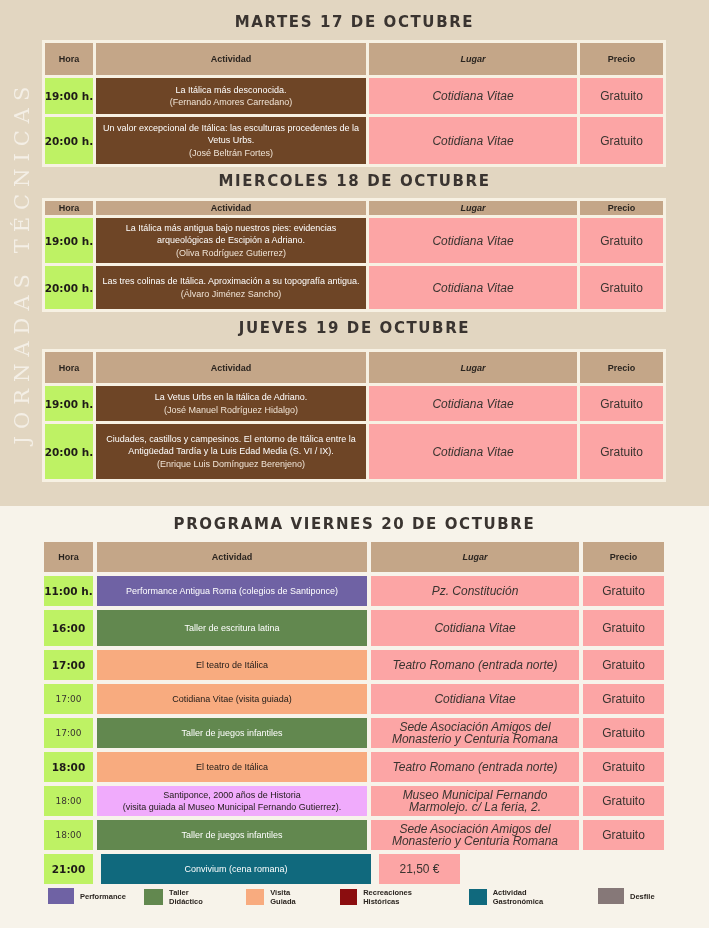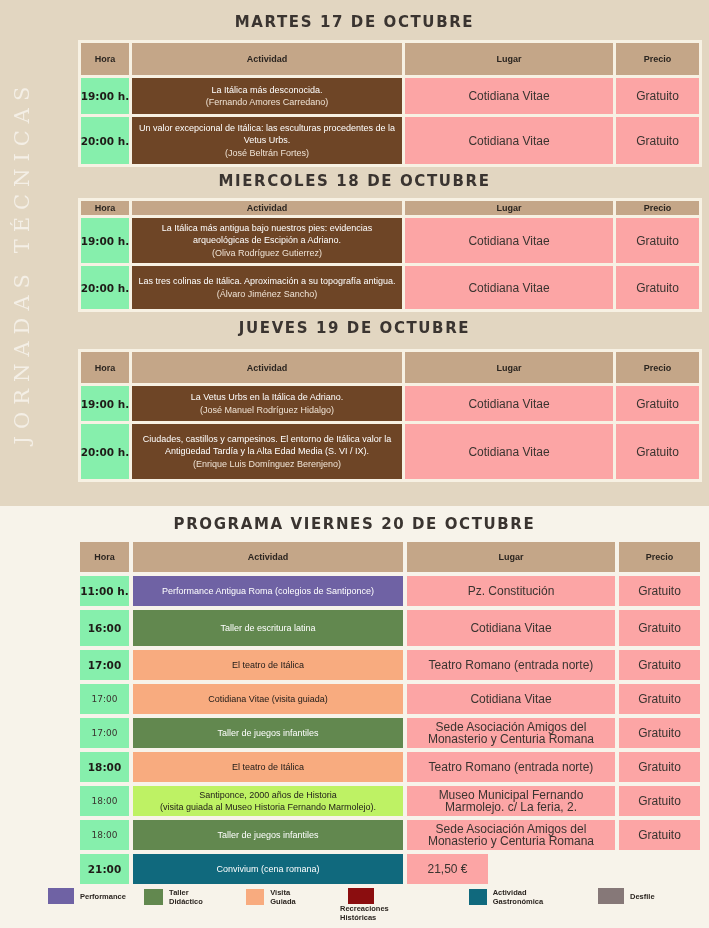--- a/index.html
+++ b/index.html
@@ -2,30 +2,30 @@
 <html><head>
 <meta charset="utf-8">
 <style>
   * { box-sizing: border-box; margin: 0; padding: 0; }
   body { width: 709px; height: 928px; background: #f7f3ea; font-family: "Liberation Sans", sans-serif; color: #2b2520; overflow: hidden; position: relative; }
   .top { position: absolute; left: 0; top: 0; width: 709px; height: 506px; background: #e2d6c1; }
   .bottom { position: absolute; left: 0; top: 506px; width: 709px; height: 422px; background: #f7f3ea; }
   .vtitle { position: absolute; left: 2px; top: 88px; width: 40px; height: 348px; display: flex; align-items: center; justify-content: center; }
   .vtitle span { display: block; transform: rotate(-90deg); white-space: nowrap; font-family: "DejaVu Serif", serif; font-size: 21px; letter-spacing: 7px; color: #f4efe6; font-weight: normal; }
   .day-title { position: absolute; left: 0; width: 709px; text-align: center; font-family: "DejaVu Sans", sans-serif; font-weight: bold; font-size: 15px; letter-spacing: 1.6px; color: #3a3430; }
-  .tbl { position: absolute; left: 42px; width: 624px; background: #f7f1e3; padding: 3px; margin-left: 36px; }
+  .tbl { position: absolute; left: 42px; width: 624px; background: #f7f1e3; padding: 3px; }
   .row { display: flex; gap: 3px; margin-bottom: 3px; }
   .row:last-child { margin-bottom: 0; }
   .cell { display: flex; align-items: center; justify-content: center; text-align: center; }
   .c-hora { width: 48px; }
   .c-act { width: 270px; }
-  .c-lugar { width: 208px; }
+  .c-lugar { width: 208px; font-style: italic; }
   .c-precio { width: 83px; }
   .hdr .cell { background: #c4a688; font-weight: bold; font-size: 9px; color: #2b2520; }
-  .body-row .c-hora { background: #86efac; font-family: "DejaVu Sans", sans-serif; font-weight: bold; font-size: 10.5px; color: #1f1b18; white-space: nowrap; }
+  .body-row .c-hora { background: #bef264; font-family: "DejaVu Sans", sans-serif; font-weight: bold; font-size: 10.5px; color: #1f1b18; white-space: nowrap; }
   .body-row .c-lugar, .body-row .c-precio { background: #fca5a5; font-size: 12px; color: #3a3430; line-height: 12px; padding: 0 4px; }
   .body-row .c-act { background: #6e4526; color: #fff; flex-direction: column; font-size: 9px; line-height: 12.5px; padding: 2px 6px; }
   .act-title { font-weight: normal; }
   .act-author { font-weight: normal; color: #efe3d5; }
   
   .fri { left: 44px; width: 622px; background: transparent; padding: 0; }
   .fri .row { gap: 4px; margin-bottom: 4px; }
   .fri .c-hora { width: 49px; }
   .fri .c-act { width: 270px; }
   .fri .c-lugar { width: 208px; }
@@ -116,21 +116,21 @@
     <div class="cell c-act">
         <span class="act-title">La Vetus Urbs en la Itálica de Adriano.</span>
         <span class="act-author">(José Manuel Rodríguez Hidalgo)</span>
       </div>
     <div class="cell c-lugar">Cotidiana Vitae</div>
     <div class="cell c-precio">Gratuito</div>
   </div>
   <div class="row body-row" style="height:55px">
     <div class="cell c-hora">20:00 h.</div>
     <div class="cell c-act">
-        <span class="act-title">Ciudades, castillos y campesinos. El entorno de Itálica valor la Antigüedad Tardía y la Alta Edad Media (S. VI / IX).</span>
+        <span class="act-title">Ciudades, castillos y campesinos. El entorno de Itálica entre la Antigüedad Tardía y la Luis Edad Media (S. VI / IX).</span>
         <span class="act-author">(Enrique Luis Domínguez Berenjeno)</span>
       </div>
     <div class="cell c-lugar">Cotidiana Vitae</div>
     <div class="cell c-precio">Gratuito</div>
   </div>
 </div>
 
 <div class="day-title" style="top:515px">PROGRAMA VIERNES 20 DE OCTUBRE</div>
 <div class="tbl fri" style="top:542px">
   <div class="row hdr" style="height:30px">
@@ -183,36 +183,36 @@
       <div class="row body-row" style="height: 30px;">
         <div class="cell c-hora">18:00</div>
         <div class="cell c-act" style="background:#f8ab7f;color:#1f1b18">
           <span class="act-title">El teatro de Itálica</span>
         </div>
         <div class="cell c-lugar">Teatro Romano (entrada norte)</div>
         <div class="cell c-precio">Gratuito</div>
       </div>
       <div class="row body-row" style="height: 30px;">
         <div class="cell c-hora hora-light">18:00</div>
-        <div class="cell c-act" style="background:#bef264;color:#1f1b18">
+        <div class="cell c-act" style="background:#f0abfc;color:#1f1b18">
           <span class="act-title">Santiponce, 2000 años de Historia</span>
-          <span style="font-weight:normal">(visita guiada al Museo Historia Fernando Marmolejo).</span>
+          <span style="font-weight:normal">(visita guiada al Museo Municipal Fernando Gutierrez).</span>
         </div>
         <div class="cell c-lugar">Museo Municipal Fernando Marmolejo. c/ La feria, 2.</div>
         <div class="cell c-precio">Gratuito</div>
       </div>
       <div class="row body-row" style="height: 30px;">
         <div class="cell c-hora hora-light">18:00</div>
         <div class="cell c-act" style="background:#62884f;color:#fff">
           <span class="act-title">Taller de juegos infantiles</span>
         </div>
         <div class="cell c-lugar">Sede Asociación Amigos del Monasterio y Centuria Romana</div>
         <div class="cell c-precio">Gratuito</div>
       </div>
-      <div class="row body-row" style="height: 30px;">
+      <div class="row body-row" style="height: 30px; gap: 8px;">
         <div class="cell c-hora">21:00</div>
         <div class="cell c-act" style="background:#10697d;color:#fff">
           <span class="act-title">Convivium (cena romana)</span>
         </div>
         <div class="cell c-precio">21,50 €</div>
       </div>
     </div>
 </div>
 
 <div class="legend" id="legend" style="left: 0px;">
@@ -221,21 +221,21 @@
       <span class="lg-label">Performance</span>
     </div>
     <div class="lg-item" style="position: absolute; left: 144px; top: 0px;">
       <span class="lg-sw" style="background:#62884f"></span>
       <span class="lg-label">Taller Didáctico</span>
     </div>
     <div class="lg-item" style="position: absolute; left: 246px; top: 0px;">
       <span class="lg-sw" style="background:#f8ab7f"></span>
       <span class="lg-label">Visita Guiada</span>
     </div>
-    <div class="lg-item" style="position: absolute; left: 340px; top: 0px; flex-direction: column;">
+    <div class="lg-item" style="position: absolute; left: 340px; top: 0px;">
       <span class="lg-sw" style="background:#8b0d0f"></span>
       <span class="lg-label">Recreaciones Históricas</span>
     </div>
     <div class="lg-item" style="position: absolute; left: 469px; top: 0px;">
       <span class="lg-sw" style="background:#10697d"></span>
       <span class="lg-label">Actividad Gastronómica</span>
     </div>
     <div class="lg-item" style="position: absolute; left: 598px; top: 0px;">
       <span class="lg-sw" style="background:#867878"></span>
       <span class="lg-label">Desfile</span>

